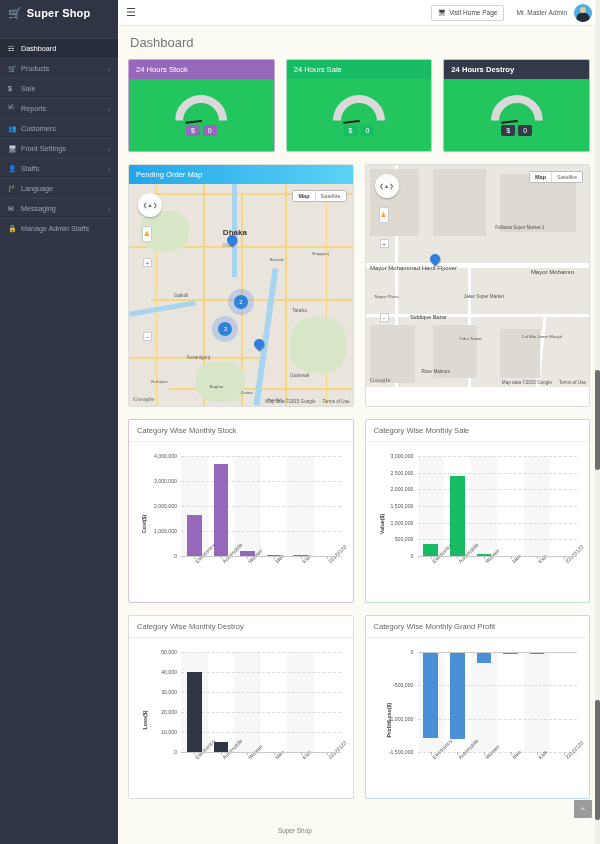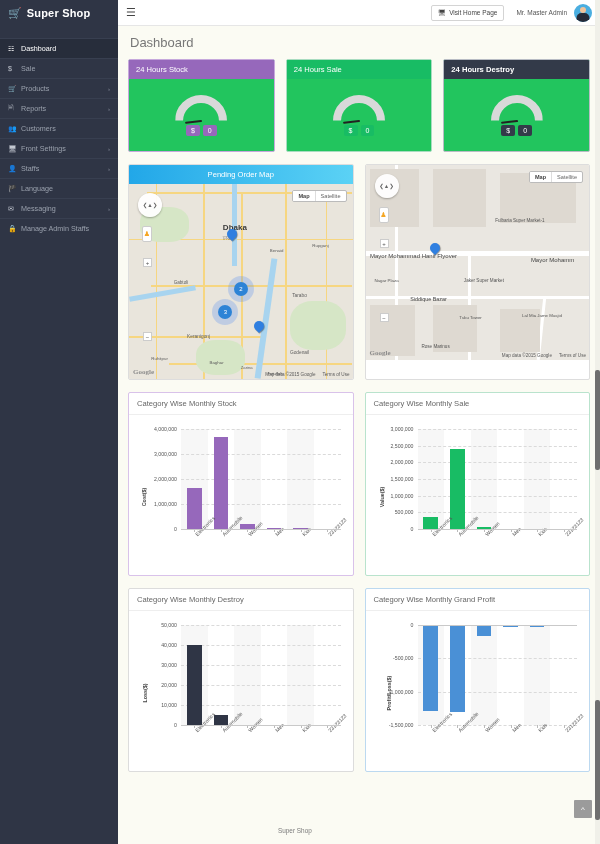--- a/index.html
+++ b/index.html
@@ -120,30 +120,30 @@
   .badges { display: flex; gap: 3px; }
   .badge {
     font-size: 7px; color: #fff; padding: 2px 5px; border-radius: 2px;
     min-width: 12px; text-align: center;
   }
   .purple .badge { background: #9668bb; }
   .green .badge { background: #18bc64; }
   .dark .badge { background: #333a49; }
 
   
-  .map-card { flex: 1; border-radius: 2px; overflow: hidden; border: 1px solid #ddd; background:#fff;text-align:center; }
+  .map-card { flex: 1; border-radius: 2px; overflow: hidden; border: 1px solid #ddd; background:#fff; }
   .map-head-blue {
     background: linear-gradient(to right, #22a7e8, #5bd2f5);
     color: #fff; font-size: 7.6px; padding: 5px 7px;
   }
   .map-head-purple {
     background: linear-gradient(to right, #7b46c9, #e24bd6);
     color: #fff; font-size: 7.6px; padding: 5px 7px;
   }
-  .map-canvas { position: relative; height: 195px; overflow: hidden; }
+  .map-canvas { position: relative; height: 222px; overflow: hidden; }
   .mapA { background: #e9e5dc; }
   .mapB { background: #eae7e1; }
 
   .road { position: absolute; background: #f6d681; }
   .road-w { position: absolute; background: #fff; }
   .water { position: absolute; background: #a8d4ef; }
   .green-area { position: absolute; background: #d6e6c6; border-radius: 40%; }
   .blk { position: absolute; background: #ded9d1; }
 
   .mapctl {
@@ -263,28 +263,28 @@
       <span class="brand-text">Super Shop</span>
     </div>
     <div class="nav-gap"></div>
     <nav id="nav-list">
         <div class="nav-item active">
           <span class="nav-ico">☷</span>
           <span class="nav-label">Dashboard</span>
           <span class="nav-caret"></span>
         </div>
         <div class="nav-item">
+          <span class="nav-ico">🛒</span>
+          <span class="nav-label">Products</span>
+          <span class="nav-caret">›</span>
+        </div>
+        <div class="nav-item">
           <span class="nav-ico">$</span>
           <span class="nav-label">Sale</span>
           <span class="nav-caret"></span>
-        </div>
-        <div class="nav-item">
-          <span class="nav-ico">🛒</span>
-          <span class="nav-label">Products</span>
-          <span class="nav-caret">›</span>
         </div>
         <div class="nav-item">
           <span class="nav-ico">🖹</span>
           <span class="nav-label">Reports</span>
           <span class="nav-caret">›</span>
         </div>
         <div class="nav-item">
           <span class="nav-ico">👥</span>
           <span class="nav-label">Customers</span>
           <span class="nav-caret"></span>

